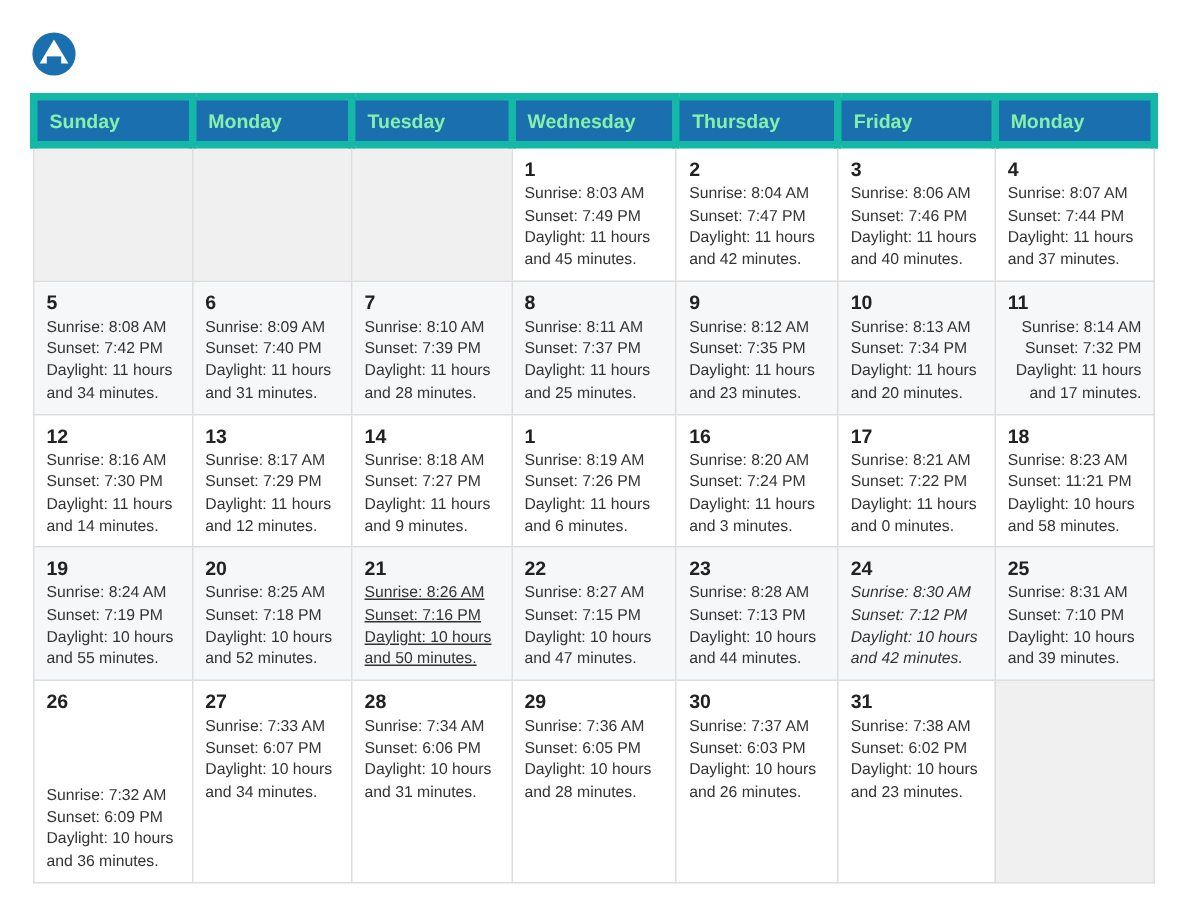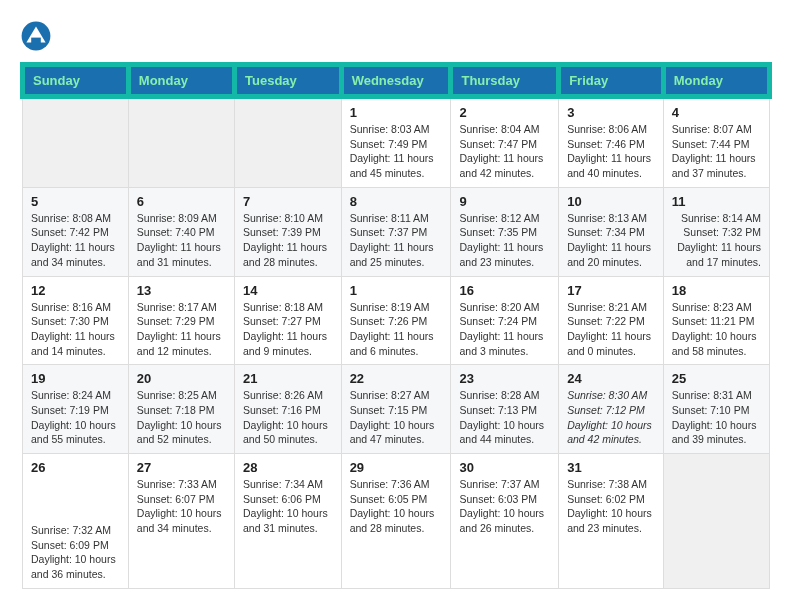--- a/index.html
+++ b/index.html
@@ -277,21 +277,21 @@
         </td>
         <td>
           <span class="day-number">20</span>
           <div class="day-info" style="white-space: pre-line;">Sunrise: 8:25 AM
 Sunset: 7:18 PM
 Daylight: 10 hours
 and 52 minutes.</div>
         </td>
         <td>
           <span class="day-number">21</span>
-          <div class="day-info" style="white-space: pre-line;">Sunrise: 8:26 AM
+          <div class="day-info" style="white-space: pre-line; text-decoration: underline;">Sunrise: 8:26 AM
 Sunset: 7:16 PM
 Daylight: 10 hours
 and 50 minutes.</div>
         </td>
         <td>
           <span class="day-number">22</span>
           <div class="day-info" style="white-space: pre-line;">Sunrise: 8:27 AM
 Sunset: 7:15 PM
 Daylight: 10 hours
 and 47 minutes.</div>

